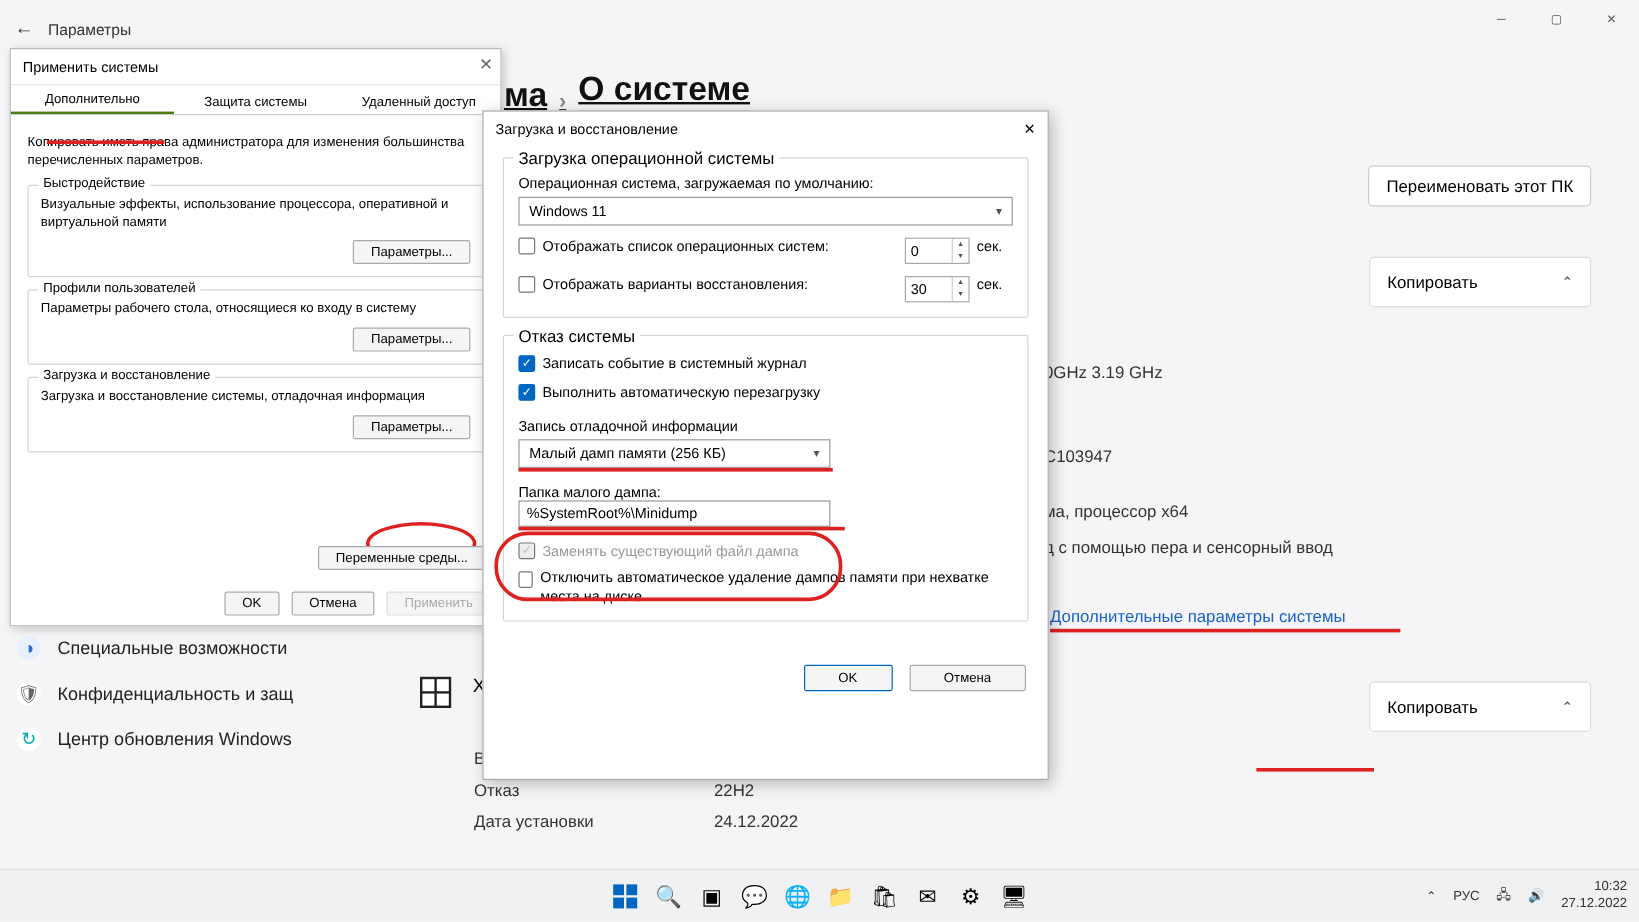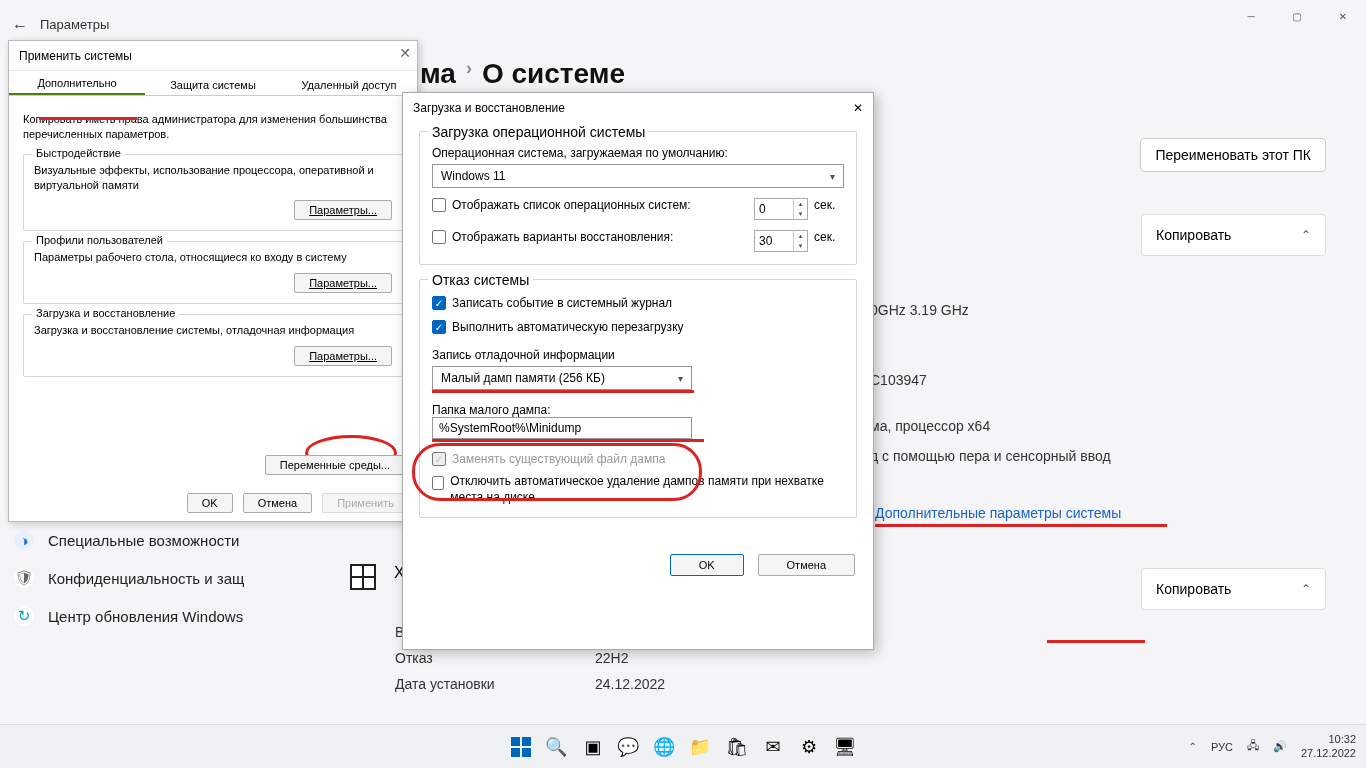--- a/index.html
+++ b/index.html
@@ -6,21 +6,21 @@
   body { width: 1366px; height: 768px; overflow: hidden; background: #f3f3f3; position: relative; font-size: 12px; color: #000; }
 
   
   .settings-bg { position: absolute; inset: 0; background: #f5f5f7; }
   .settings-titlebar { position:absolute; top:0; left:0; right:0; height:48px; display:flex; align-items:center; padding:0 12px; }
   .settings-titlebar .back { font-size:16px; color:#333; margin-right:12px; }
   .settings-titlebar .title { font-size:13px; color:#333; }
   .winbtns { position:absolute; top:0; right:0; display:flex; }
   .winbtn { width:46px; height:32px; display:flex; align-items:center; justify-content:center; color:#555; font-size:10px; }
 
-  .breadcrumb { position:absolute; top:58px; left:420px; font-size:28px; font-weight:600; color:#111; display:flex; align-items:flex-start; gap:10px; }
+  .breadcrumb { position:absolute; top:58px; left:420px; font-size:28px; font-weight:600; color:#111; display:flex; align-items:flex-end; gap:10px;text-decoration:underline; }
   .breadcrumb .sep { color:#888; font-size:18px; }
   .breadcrumb .current { border-bottom:3px solid #d22; padding-bottom:2px; }
 
   .rename-btn { position:absolute; top:138px; right:40px; background:#fff; border:1px solid #ccc; border-radius:4px; padding:8px 14px; font-size:14px; }
 
   .copy-panel { position:absolute; right:40px; top:214px; width:185px; height:42px; background:#fff; border:1px solid #ddd; border-radius:4px; display:flex; align-items:center; justify-content:space-between; padding:0 14px; font-size:14px; }
   .copy-panel .chev { font-size:12px; color:#555; }
   .copy-panel2 { top:568px; }
 
   .bg-spec { position:absolute; left:870px; font-size:14px; color:#333; }
@@ -55,21 +55,21 @@
   .sp-tabs.row2 .sp-tab { flex:1; text-align:center; }
   .sp-tab.active { border-bottom:2px solid #4d7c0f; }
   .tab-uline { position:absolute; left:30px; top:76px; width:98px; height:3px; background:#d22; }
 
   .sp-body { padding:10px 14px; font-size:11px; }
   .sp-note { margin:6px 0 12px; line-height:1.35; }
 
   .gbox { border:1px solid #d5d5d5; border-radius:2px; padding:8px 10px 10px; margin-bottom:10px; position:relative; }
   .gbox .glabel { position:absolute; top:-8px; left:8px; background:#fff; padding:0 4px; font-size:11px; }
   .gbox .gtext { font-size:11px; line-height:1.35; margin-bottom:8px; }
-  .gbox .gbtn { float:right;text-decoration:underline; }
+  .gbox .gbtn { float:right; }
 
   .btn { background:#f5f5f5; border:1px solid #aaa; border-radius:2px; padding:3px 14px; font-size:11px; }
 
   .param-circle { position:absolute; left:296px; top:394px; width:92px; height:36px; border:3px solid #d22; border-radius:50%; pointer-events:none; }
 
   .sp-footer { position:absolute; bottom:8px; right:8px; display:flex; gap:10px; }
   .sp-envbtn { position:absolute; bottom:46px; right:12px; }
 
   
   .startup { position:absolute; left:402px; top:92px; width:472px; height:558px; background:#fff; border:1px solid #aaa; box-shadow:3px 3px 12px rgba(0,0,0,.25); }

